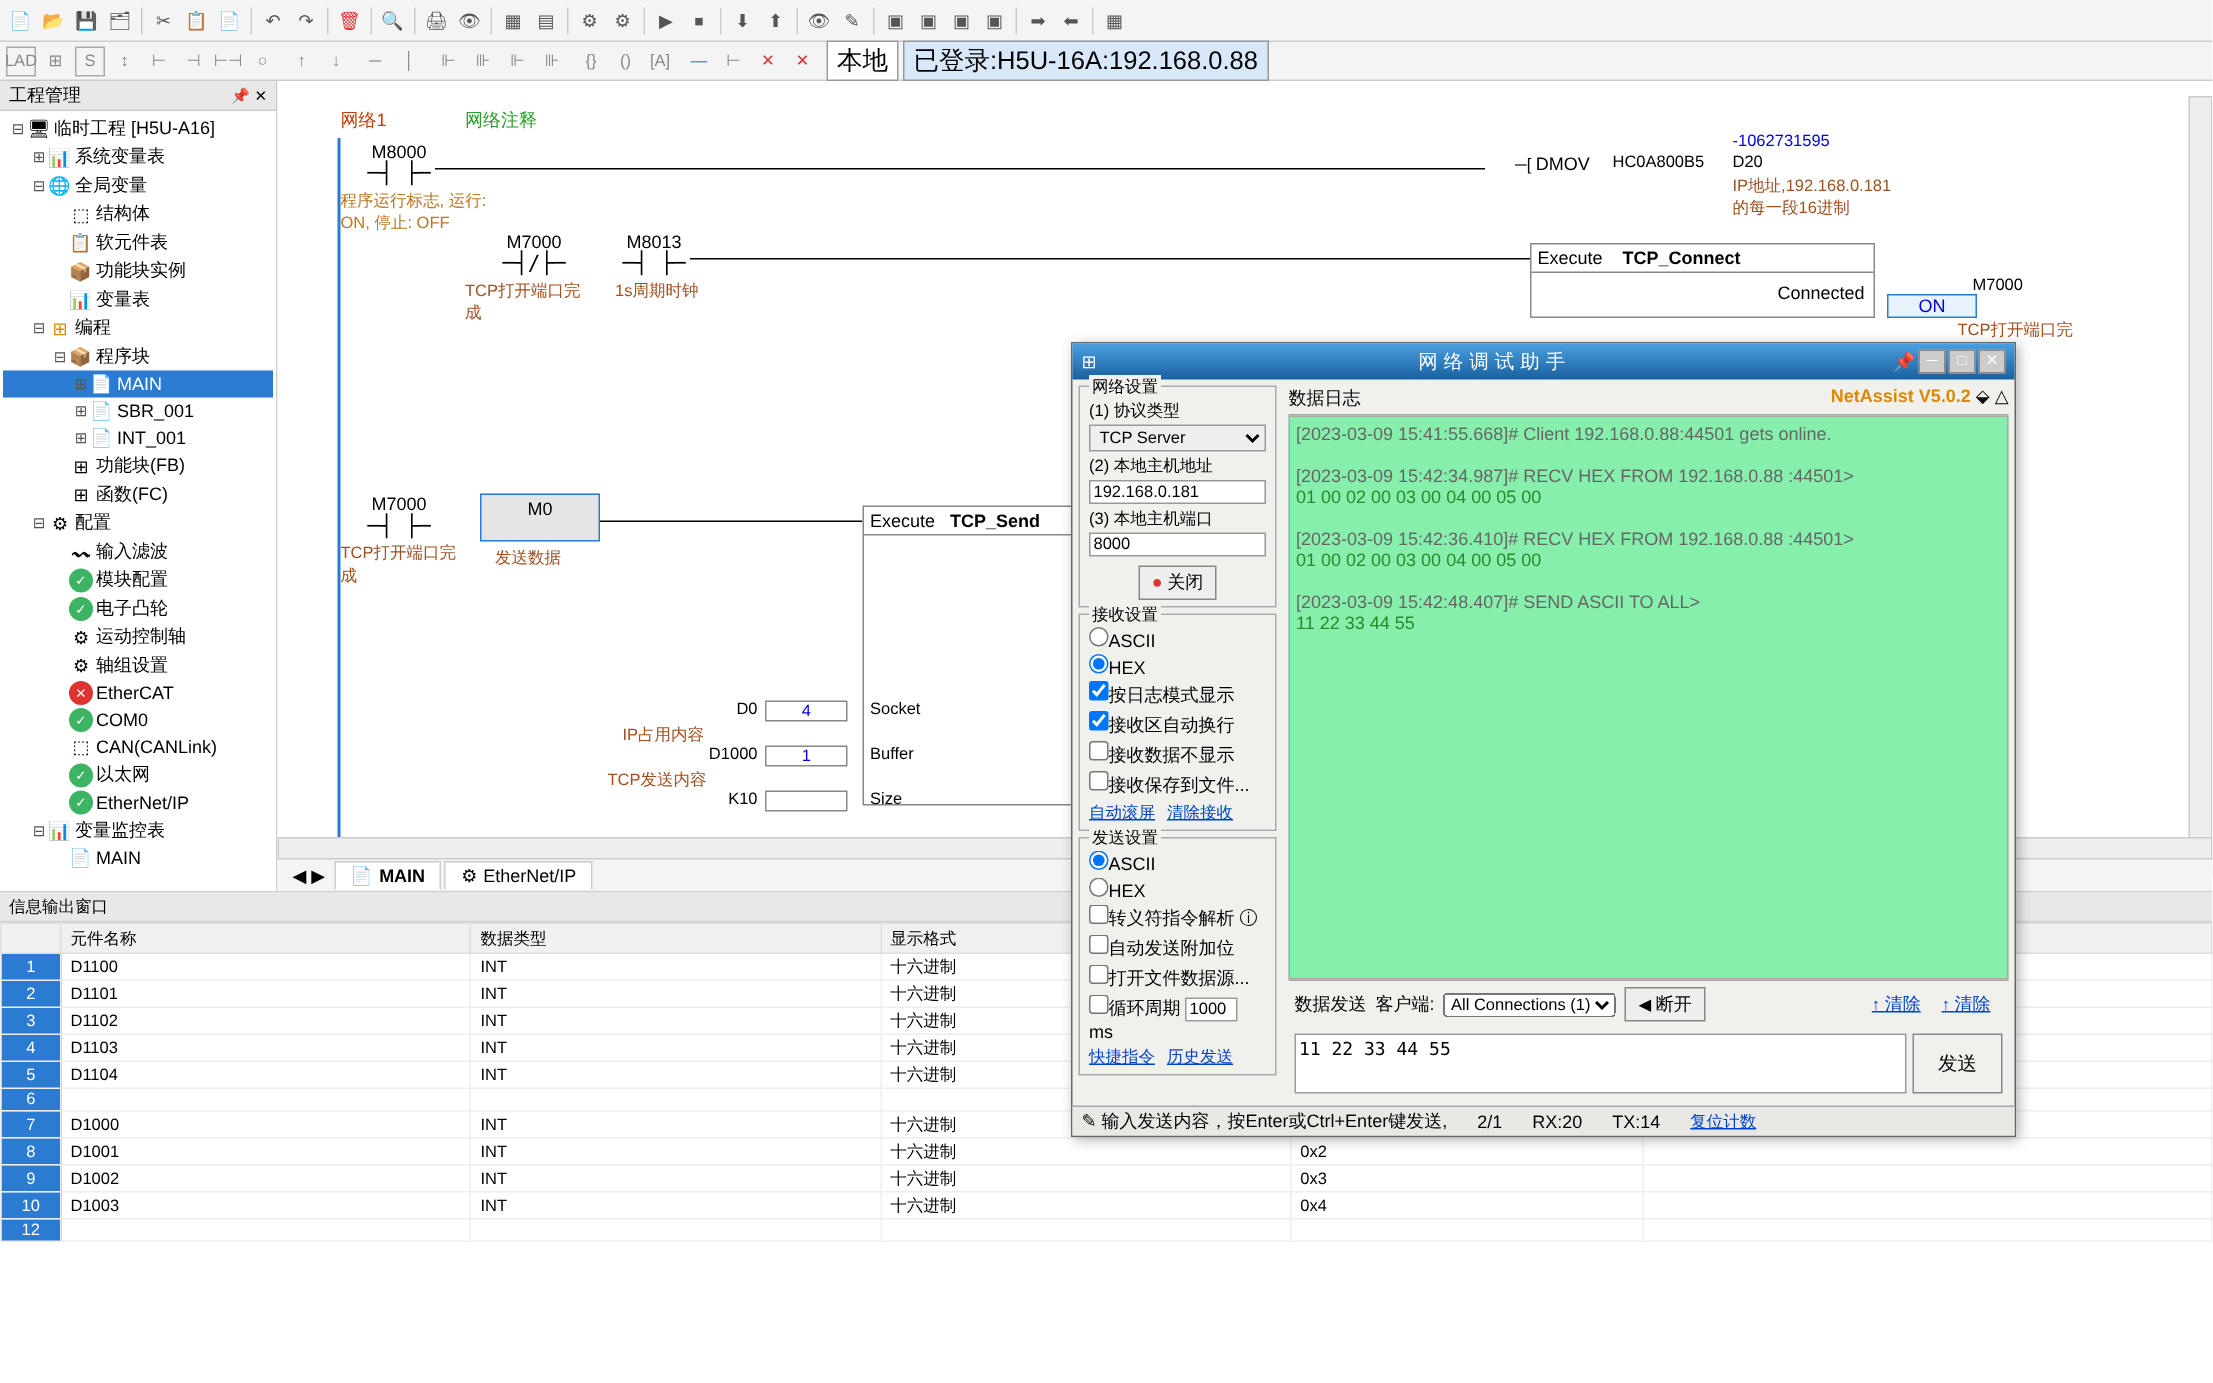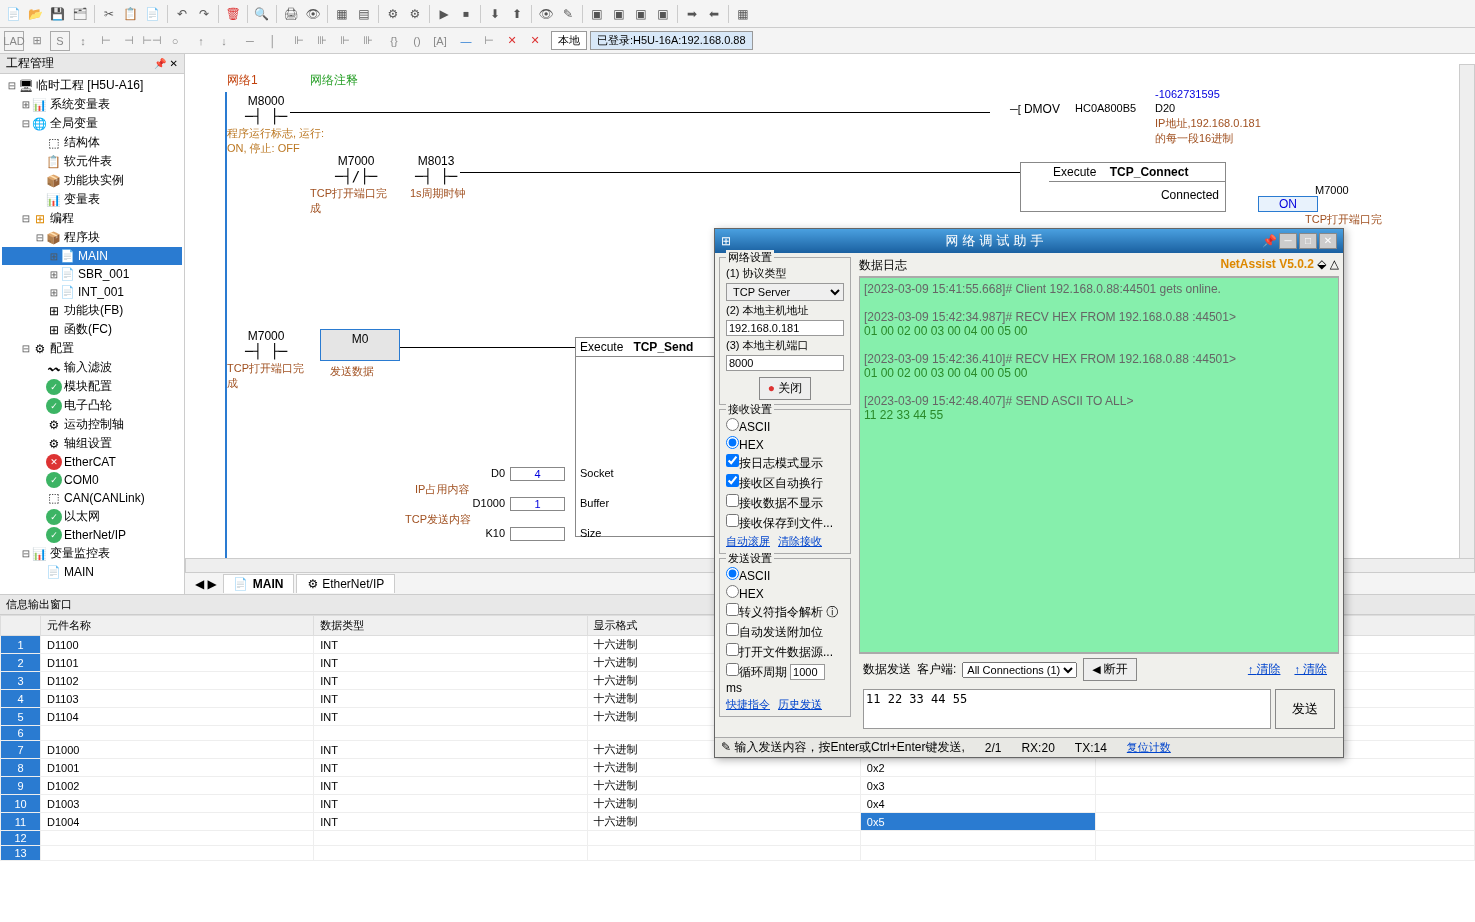--- a/index.html
+++ b/index.html
@@ -5,21 +5,21 @@
 * { box-sizing: border-box; margin: 0; padding: 0; font-family: "Microsoft YaHei", Arial, sans-serif; font-size: 12px; }
 body { background: #fff; width: 1475px; height: 922px; overflow: hidden; position: relative; }
 
 
 .top-toolbar { height: 28px; background: #f4f4f4; border-bottom: 1px solid #ccc; display: flex; align-items: center; padding: 0 4px; gap: 2px; }
 .top-toolbar .tb-icon { width: 20px; height: 20px; display: inline-flex; align-items: center; justify-content: center; color: #555; cursor: pointer; }
 .top-toolbar .sep { width: 1px; height: 18px; background: #ccc; margin: 0 2px; }
 
 .second-toolbar { height: 26px; background: #f4f4f4; border-bottom: 1px solid #ccc; display: flex; align-items: center; padding: 0 4px; gap: 3px; }
 .second-toolbar .tb-icon { width: 20px; height: 20px; display: inline-flex; align-items: center; justify-content: center; color: #888; font-size: 11px; border: 1px solid transparent; }
-.status-box { border: 1px solid #999; padding: 1px 6px; background: #fff; font-size: 11px; }
+.status-box { border: 1px solid #999; padding: 1px 6px; background: #fff; font-size: 17px; }
 .status-box.login { background: #d8e8f8; }
 
 
 .left-panel { position: absolute; left: 0; top: 54px; width: 185px; bottom: 0; border-right: 1px solid #ccc; background: #fff; display: flex; flex-direction: column; }
 .panel-header { height: 20px; background: #e8e8e8; border-bottom: 1px solid #ccc; padding: 2px 6px; font-size: 11px; display: flex; align-items: center; justify-content: space-between; }
 .panel-header .pin { font-size: 10px; cursor: pointer; }
 .tree { flex: 1; overflow: auto; padding: 2px; }
 .tree-node { display: flex; align-items: center; padding: 1px 0; cursor: pointer; white-space: nowrap; }
 .tree-node .expander { width: 12px; text-align: center; font-size: 10px; color: #555; }
 .tree-node .icon { width: 16px; height: 16px; margin-right: 2px; display: inline-flex; align-items: center; justify-content: center; }
@@ -345,21 +345,21 @@
         <div class="sym">─┤/├─</div>
     </div>
     <div class="ladder-text brown-txt" style="left:95px; top:122px; width:80px;">TCP打开端口完成</div>
     <div class="ladder-contact" style="left:200px; top:90px;">
       <div>M8013</div>
         <div class="sym">─┤ ├─</div>
     </div>
     <div class="ladder-text brown-txt" style="left:195px; top:122px;">1s周期时钟</div>
     <div class="ladder-line" style="left:245px; top:108px; width:560px; height:1px;"></div>
 
-    <div class="ladder-fbox" style="left:805px; top:98px; width:206px; height:50px;padding-left:28px;">
+    <div class="ladder-fbox" style="left:805px; top:98px; width:230px; height:50px;">
       <div class="title"><span>Execute</span> &nbsp;&nbsp; <b>TCP_Connect</b></div>
       <div style="text-align:right; padding:6px;"><span>Connected</span></div>
     </div>
     <div class="ladder-text" style="left:1043px; top:132px; border:1px solid #2a7bd1; background:#e8f2fc; padding:0 20px;"><span class="blue-val">ON</span></div>
     <div class="ladder-text" style="left:1100px; top:120px;">M7000</div>
     <div class="ladder-text brown-txt" style="left:1090px; top:148px;">TCP打开端口完</div>
 
     <div class="ladder-contact" style="left:30px; top:265px;">
       <div>M7000</div>
         <div class="sym">─┤ ├─</div>
@@ -490,38 +490,22 @@
           <td></td>
         </tr>
         <tr>
           <td>10</td>
           <td>D1003</td>
           <td>INT</td>
           <td>十六进制</td>
           <td>0x4</td>
           <td></td>
         </tr>
-        <tr class="sel">
-          <td>11</td>
-          <td>D1004</td>
-          <td>INT</td>
-          <td>十六进制</td>
-          <td>0x5</td>
-          <td></td>
-        </tr>
         <tr>
           <td>12</td>
-          <td></td>
-          <td></td>
-          <td></td>
-          <td></td>
-          <td></td>
-        </tr>
-        <tr>
-          <td>13</td>
           <td></td>
           <td></td>
           <td></td>
           <td></td>
           <td></td>
         </tr>
       </tbody>
   </table>
 </div>
 

